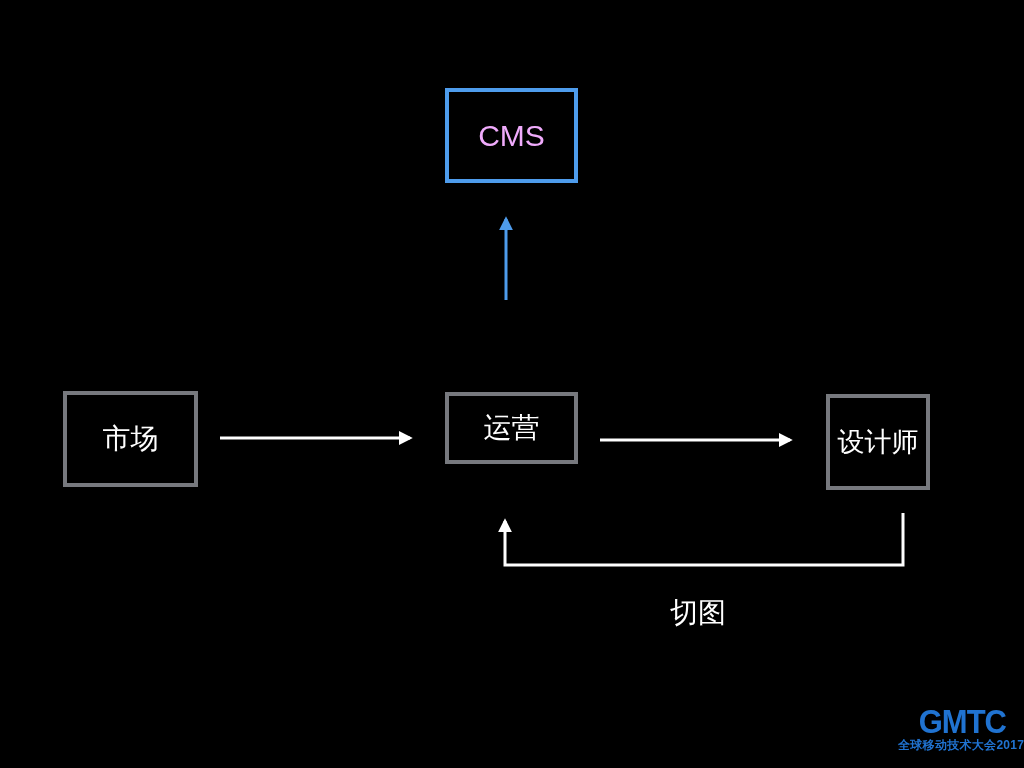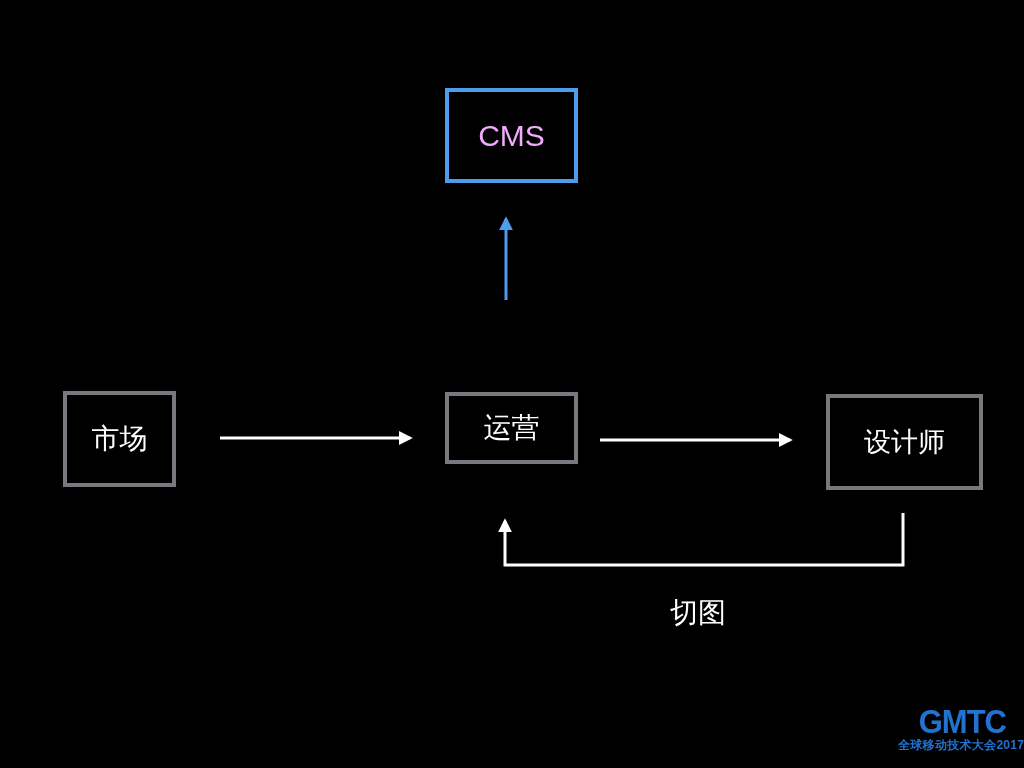--- a/index.html
+++ b/index.html
@@ -35,23 +35,23 @@
     border: 4px solid #77797E;
     color: #FFFFFF;
     font-size: 28px;
   }
   .node-blue {
     border: 4px solid #4E9CEC;
     color: #f0abfc;
     font-size: 30px;
   }
   #node-cms      { left: 445px; top:  88px; width: 133px; height: 95px; }
-  #node-market   { left:  63px; top: 391px; width: 113px; height: 96px; }
+  #node-market   { left:  63px; top: 391px; width: 135px; height: 96px; }
   #node-ops      { left: 445px; top: 392px; width: 133px; height: 72px; }
-  #node-designer { left: 826px; top: 394px; width: 157px; height: 96px; font-size: 27px; }
+  #node-designer { left: 826px; top: 394px; width: 104px; height: 96px; font-size: 27px; }
 
   .edge-label {
     position: absolute;
     color: #FFFFFF;
     text-align: center;
   }
   #label-banner { left: 432px; top: 332px; width: 160px; font-size: 29px; }
   #label-activity { left: 66px; top: 509px; width: 120px; font-size: 28px; }
   #label-cut { left: 638px; top: 594px; width: 120px; font-size: 28px; }
 

